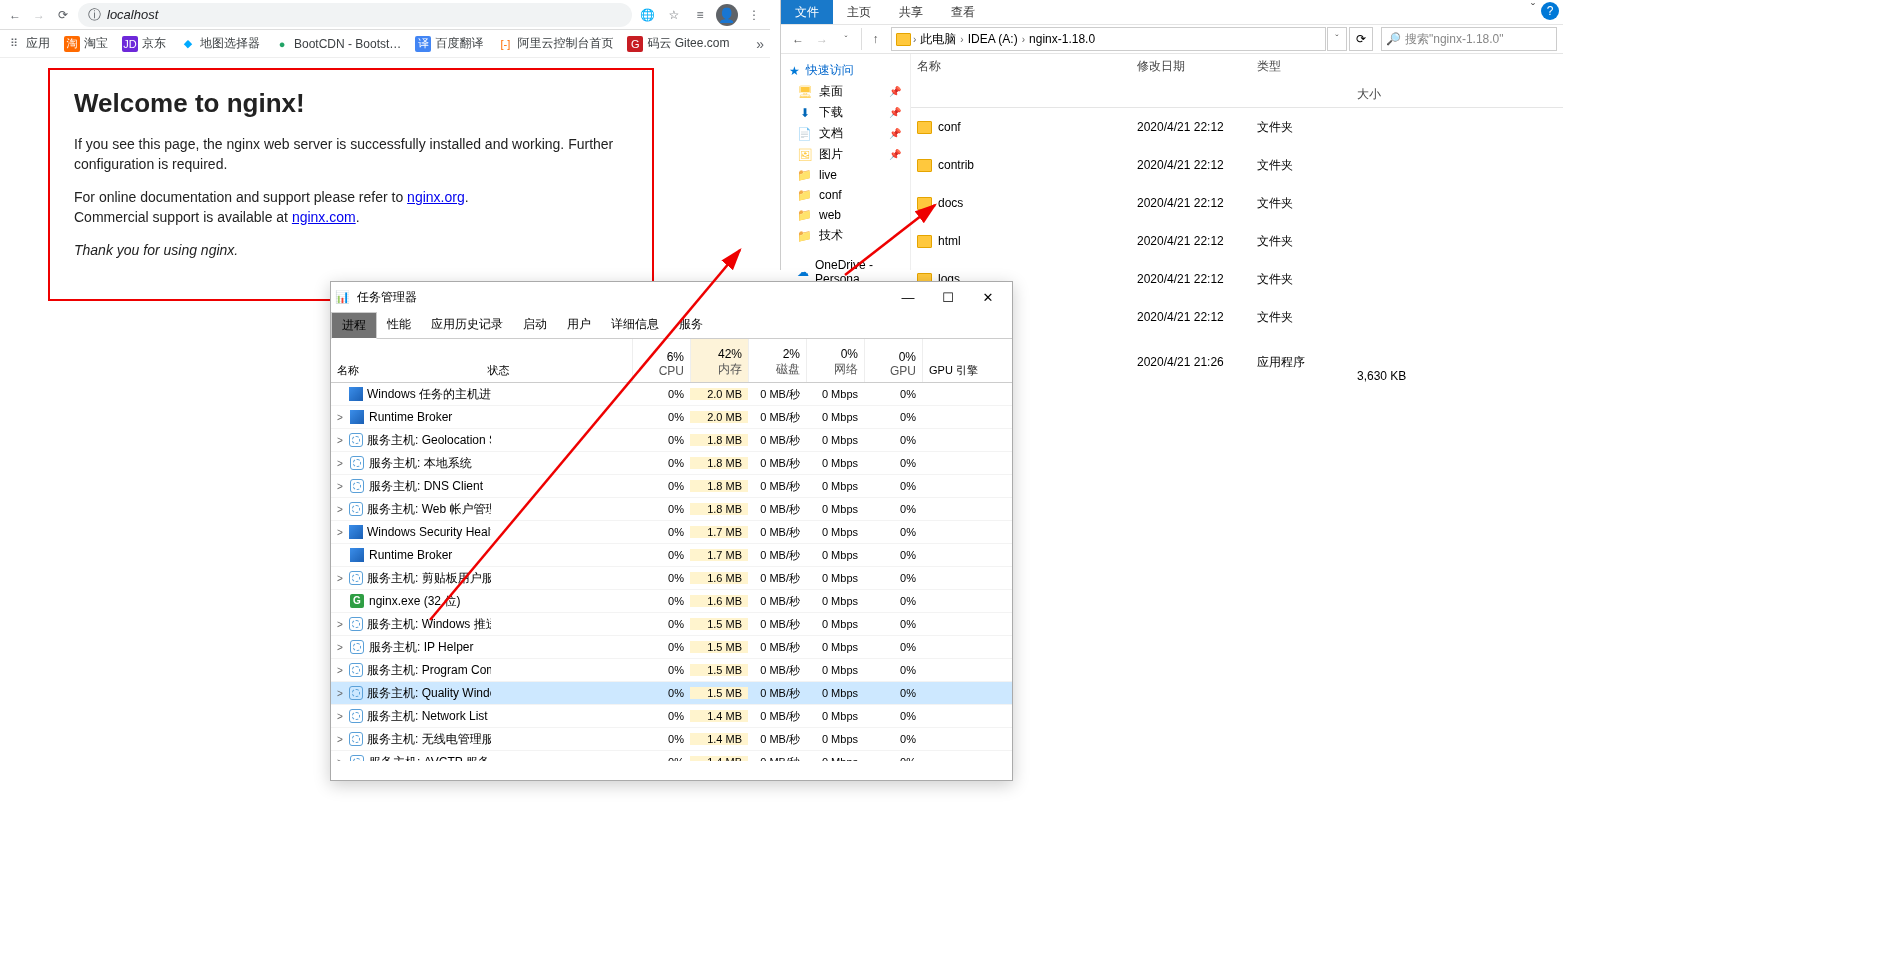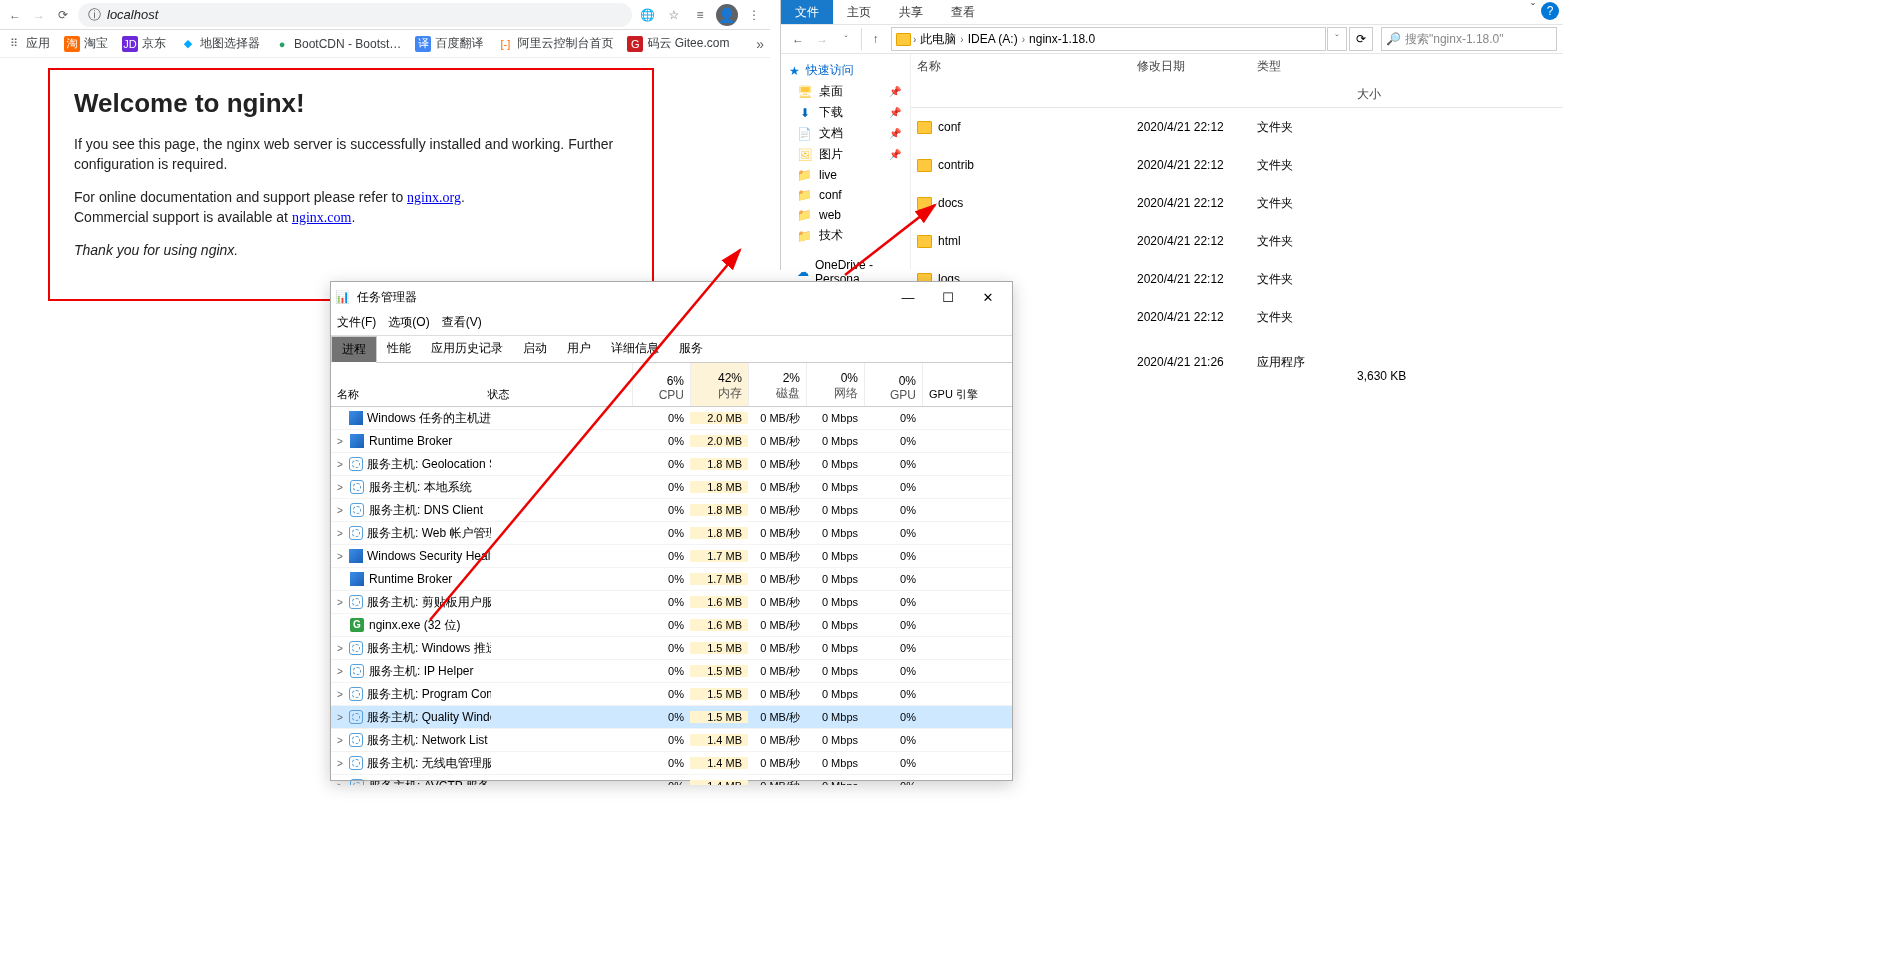--- a/index.html
+++ b/index.html
@@ -12,21 +12,21 @@
 .addr-host { color: #202124; font-style: italic; }
 .ico-btn { width: 20px; height: 20px; display: inline-flex; align-items: center; justify-content: center; color:#5f6368; }
 .avatar { width: 22px; height: 22px; border-radius: 50%; background: #5f6368; color:#fff; display:flex; align-items:center; justify-content:center; font-size:14px; }
 .bm-bar { display: flex; align-items: center; height: 28px; padding: 0 6px; gap: 14px; border-bottom: 1px solid #eee; width: 770px; font-size:12px; color:#3c4043;}
 .bm-item { display:flex; align-items:center; gap:4px; }
 .bm-ico { width:16px; height:16px; display:inline-flex; align-items:center; justify-content:center; font-size:11px; border-radius:2px; }
 .chev { font-size:14px; color:#5f6368; margin-left:auto;}
 .nginx-box { margin: 10px 0 0 48px; border: 2px solid #e00; width: 606px; padding: 18px 24px 24px; font-family: Arial, sans-serif; color:#222;}
 .nginx-box h1 { font-size: 26px; font-weight: bold; margin-bottom: 16px;}
 .nginx-box p { font-size: 14px; line-height: 1.4; margin-bottom: 14px; }
-.nginx-box a { color: #0000ee; text-decoration: underline; font-family: Liberation Serif, serif; }
+.nginx-box a { color: #0000ee; text-decoration: underline; }
 .nginx-box em { font-style: italic; }
 
 
 .explorer { position: absolute; left: 780px; top: 0; width: 783px; height: 270px; background:#fff; border-left:1px solid #ccc;}
 .exp-tabs { height: 24px; display:flex; align-items:stretch; font-size:12px; }
 .exp-tab { padding: 3px 14px; display:flex; align-items:center; color:#333;}
 .exp-tab.active { background:#1979ca; color:#fff;}
 .exp-help { position:absolute; right:4px; top:2px; width:18px; height:18px; border-radius:50%; background:#0078d7; color:#fff; text-align:center; line-height:18px; font-size:12px;}
 .exp-nav { display:flex; align-items:center; height:30px; border-top:1px solid #e5e5e5; border-bottom:1px solid #e5e5e5; padding:0 6px; gap:2px;}
 .exp-arrow { width:22px; height:22px; display:flex; align-items:center; justify-content:center; color:#555;}
@@ -311,25 +311,20 @@
 <div class="tm">
   <div class="tm-title">
     <span class="tm-title-ico">📊</span>
     <span>任务管理器</span>
     <div class="tm-ctrl">
       <span>—</span>
       <span>☐</span>
       <span>✕</span>
     </div>
   </div>
-  <div class="tm-menu" id="tm-menu">
-      <span>文件(F)</span>
-      <span>选项(O)</span>
-      <span>查看(V)</span>
-    </div>
   <div class="tm-tabs" id="tm-tabs">
       <div class="tm-tab active">进程</div>
       <div class="tm-tab">性能</div>
       <div class="tm-tab">应用历史记录</div>
       <div class="tm-tab">启动</div>
       <div class="tm-tab">用户</div>
       <div class="tm-tab">详细信息</div>
       <div class="tm-tab">服务</div>
     </div>
   <div class="tm-header">

